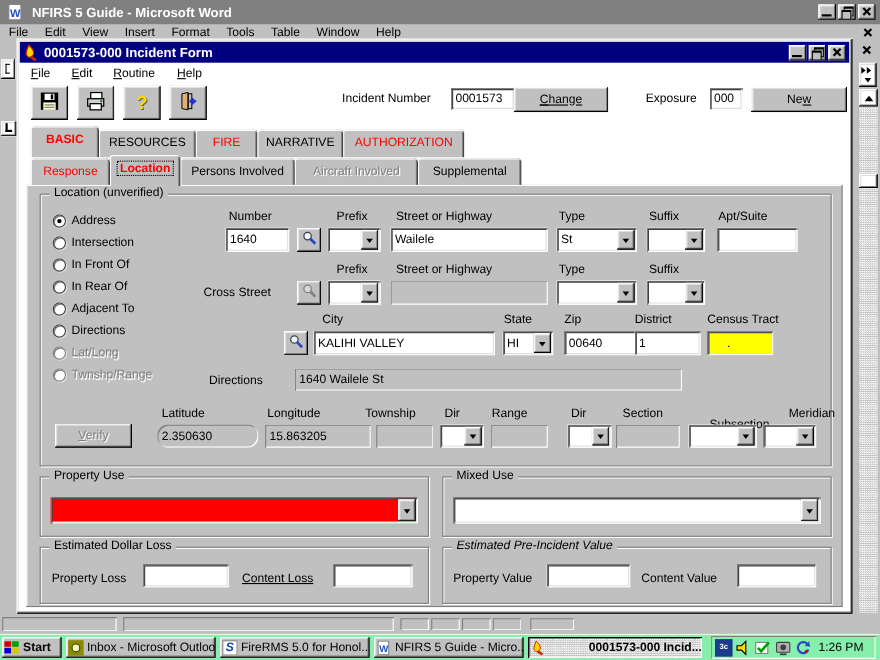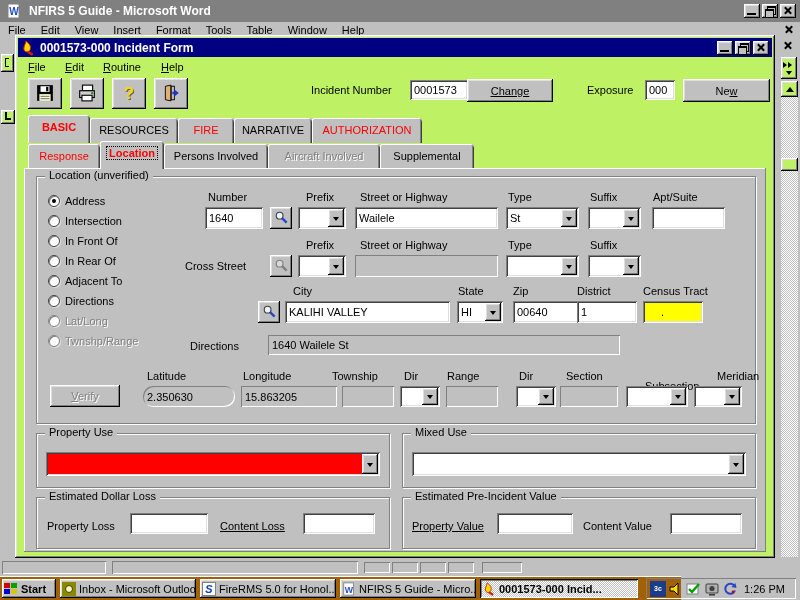--- a/index.html
+++ b/index.html
@@ -3,21 +3,21 @@
 <meta charset="utf-8">
 <style>
   * { margin:0; padding:0; box-sizing:border-box; }
   html,body { background:#c0c0c0; }
   .screen { position:relative; width:800px; height:600px; background:#c0c0c0; overflow:hidden;
             font-family:"Liberation Sans", sans-serif; font-size:11px; color:#000; }
   .abs { position:absolute; }
   .lab { position:absolute; white-space:nowrap; }
   .nw { white-space:nowrap; overflow:hidden; }
   
-  .out { background:#bef264; box-shadow: inset -1px -1px 0 #000, inset 1px 1px 0 #fff, inset -2px -2px 0 #808080, inset 2px 2px 0 #dfdfdf; }
+  .out { background:#ffffff; box-shadow: inset -1px -1px 0 #000, inset 1px 1px 0 #fff, inset -2px -2px 0 #808080, inset 2px 2px 0 #dfdfdf; }
   .out1 { background:#c0c0c0; box-shadow: inset -1px -1px 0 #808080, inset 1px 1px 0 #fff; }
   .fld { position:absolute; display:flex; align-items:center; padding-left:4px; background:#fff;
          box-shadow: inset 1px 1px 0 #808080, inset -1px -1px 0 #fff, inset 2px 2px 0 #404040, inset -2px -2px 0 #dfdfdf; }
   .flat2 { background:#c0c0c0 !important; box-shadow: inset 1px 1px 0 #808080, inset -1px -1px 0 #fff !important; }
   .btn { position:absolute; display:flex; align-items:center; justify-content:center; background:#c0c0c0;
          box-shadow: inset -1px -1px 0 #000, inset 1px 1px 0 #fff, inset -2px -2px 0 #808080, inset 2px 2px 0 #dfdfdf; }
   .combo { padding-right:20px; }
   .cbtn { position:absolute; right:2px; top:2px; bottom:2px; width:16px; background:#c0c0c0; display:flex; align-items:center; justify-content:center;
           box-shadow: inset -1px -1px 0 #000, inset 1px 1px 0 #fff, inset -2px -2px 0 #808080, inset 2px 2px 0 #dfdfdf; }
   .tri-d { width:0; height:0; border:3px solid transparent; border-top:4px solid #000; margin-top:4px; }
@@ -420,35 +420,35 @@
     </div>
     <span class="lab" style="left:32px;top:485px;z-index:2;">Property Loss</span>
     <div class="fld" style="left:115px;top:478px;width:78px;height:21px;z-index:2;">
       <span></span>
     </div>
     <span class="lab" style="left:205px;top:485px;z-index:2;text-decoration:underline;">Content Loss</span>
     <div class="fld" style="left:288px;top:478px;width:72px;height:21px;z-index:2;">
       <span></span>
     </div>
 
-    <div class="grp" style="left:387px;top:462px;width:354px;height:52px;z-index:2;">
+    <div class="grp" style="left:387px;top:462px;width:354px;height:52px;z-index:2;font-style:italic;">
       <span class="leg">Estimated Pre-Incident Value</span>
     </div>
-    <span class="lab" style="left:397px;top:485px;z-index:2;text-decoration:underline;">Property Value</span>
+    <span class="lab" style="left:397px;top:485px;z-index:2;">Property Value</span>
     <div class="fld" style="left:482px;top:478px;width:76px;height:21px;z-index:2;">
       <span></span>
     </div>
     <span class="lab" style="left:568px;top:485px;z-index:2;">Content Value</span>
     <div class="fld" style="left:655px;top:478px;width:72px;height:21px;z-index:2;">
       <span></span>
     </div>
   </div>
 
   
-  <div class="abs" style="left:0;top:576px;width:681px;height:24px;background:#a16207;box-shadow: inset 0 1px 0 #fff;">
+  <div class="abs" style="left:0;top:576px;width:800px;height:24px;background:#86efac;box-shadow: inset 0 1px 0 #fff;">
     <span class="btn" style="left:2px;top:3px;width:54px;height:19px;font-weight:bold;justify-content:flex-start;">
       <span class="flag">
         <i style="left:0;top:0;background:#d40000;"></i>
           <i style="left:7px;top:0;background:#00a000;"></i>
         <i style="left:0;top:6px;background:#0000d4;"></i>
           <i style="left:7px;top:6px;background:#d4c800;"></i>
       </span>
       <span>Start</span>
     </span>
 
@@ -474,21 +474,21 @@
       <span class="nw" style="flex:1;">NFIRS 5 Guide - Micro...</span>
     </span>
 
     <span class="btn nw checker" style="left:480px;top:3px;width:158px;height:19px;justify-content:flex-start;font-weight:bold;box-shadow: inset 1px 1px 0 #000, inset -1px -1px 0 #fff, inset 2px 2px 0 #808080;">
       <span class="ticon">
         <svg width="14" height="14" viewBox="0 0 16 16">
           <path d="M6 1 C8 3 10 4 10.5 7 C11 10 9 12 7 12 C5 12 3.2 10 4 7 C4.5 5 5.5 3.5 6 1 Z" fill="#ffd800" stroke="#cc2200" stroke-width="1"></path>
           <rect x="8.5" y="10.5" width="6" height="2.6" rx="1" transform="rotate(33 8.5 10.5)" fill="#cc2200"></rect>
         </svg>
       </span>
-      <span class="nw" style="flex:1;">0001573-000 Incid...</span>
+      <span class="nw" style="flex:1;text-align:right;">0001573-000 Incid...</span>
     </span>
 
     <span class="abs" style="left:646px;top:2px;width:150px;height:21px;box-shadow: inset 1px 1px 0 #808080, inset -1px -1px 0 #fff;display:flex;align-items:center;gap:2px;padding-left:4px;">
       <span class="tray-ico" style="background:#1b3c8c;color:#fff;font-size:7px;font-weight:bold;text-align:center;line-height:16px;">3c</span>
       <span class="tray-ico">
         <svg width="16" height="16" viewBox="0 0 16 16">
             <polygon points="2,6 6,6 10,2 10,14 6,10 2,10" fill="#ffd800" stroke="#000" stroke-width="1"></polygon>
           </svg>
       </span>
       <span class="tray-ico">

